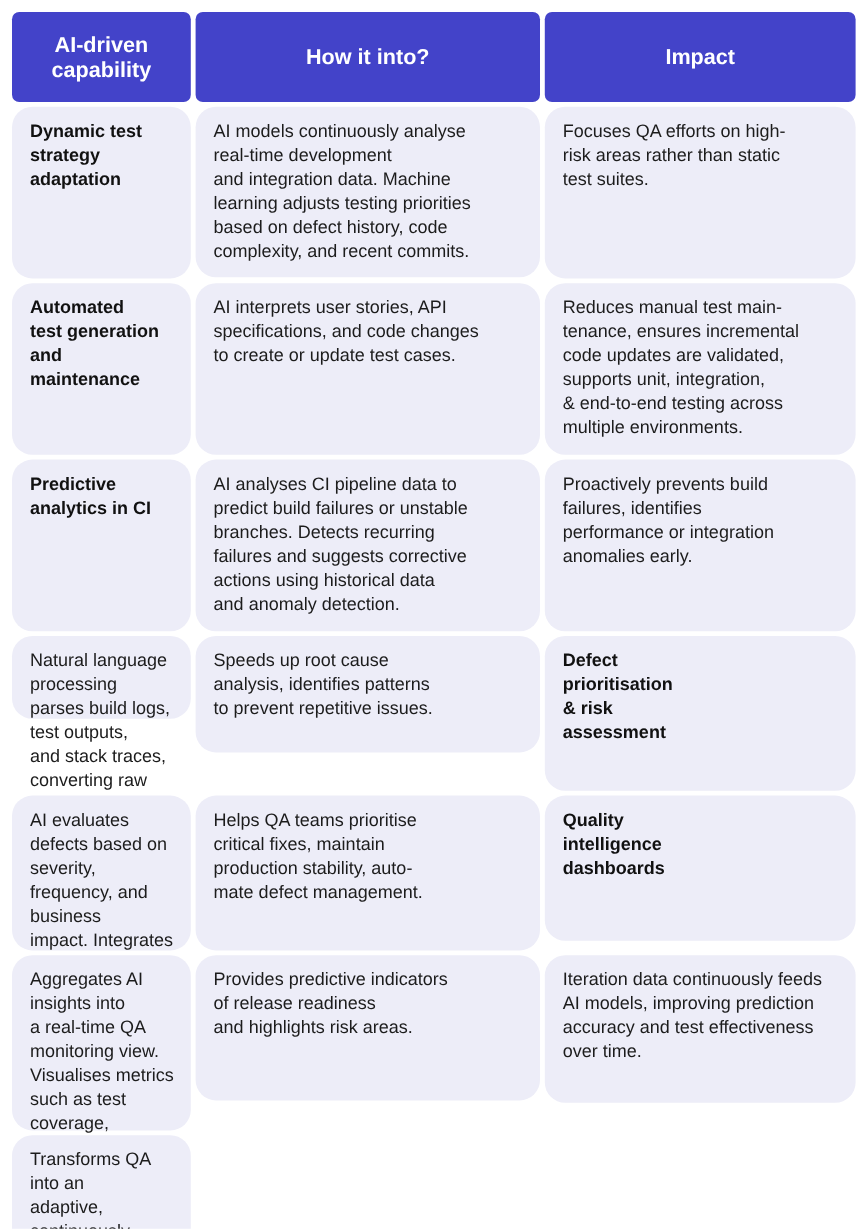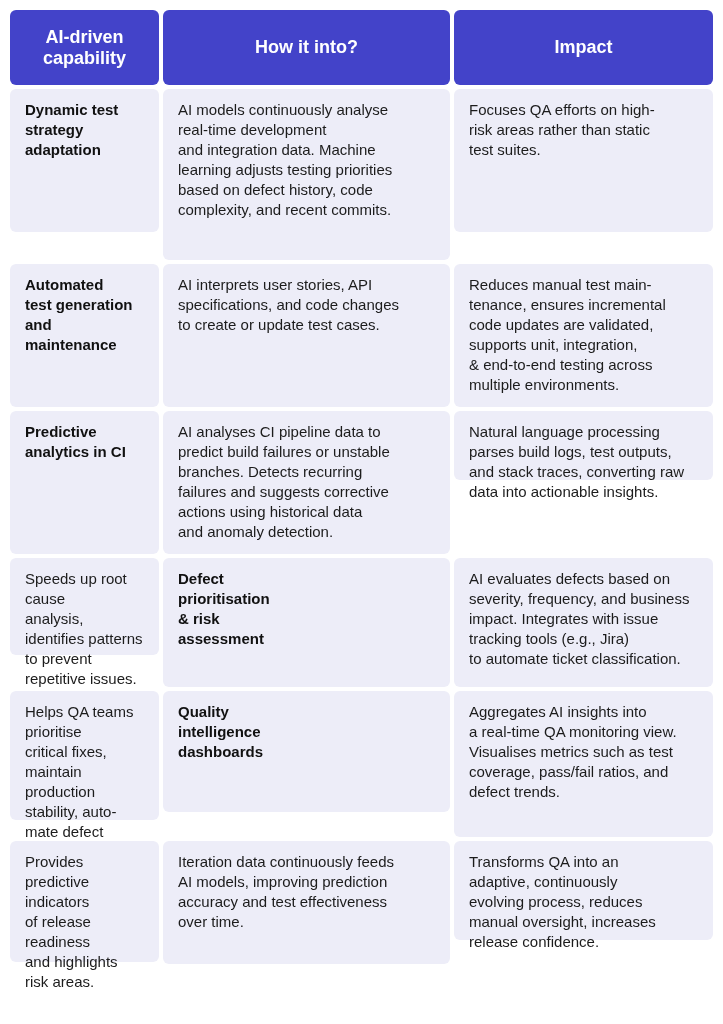--- a/index.html
+++ b/index.html
@@ -1,19 +1,19 @@
 <!DOCTYPE html>
 <html><head>
 <meta charset="utf-8">
 <style>
   html,body{margin:0;padding:0;background:#ffffff;}
   body{width:723px;height:1024px;position:relative;overflow:hidden;font-family:"Liberation Sans","DejaVu Sans",sans-serif;}
   .grid{position:absolute;left:10px;top:10px;width:703px;display:grid;grid-template-columns:149px 287px 259px;column-gap:4px;row-gap:4px;}
   .hcell{background:#4343c9;color:#fff;border-radius:6px;height:75px;display:flex;align-items:center;justify-content:center;text-align:center;font-weight:700;font-size:18px;line-height:21px;}
-  .cell{background:#ededf8;border-radius:6px;padding:11px 14px 10px 15px;box-sizing:border-box;font-size:15px;line-height:20px;color:#1c1c1c;}
+  .cell{background:#ededf8;border-radius:17px;padding:11px 14px 10px 15px;box-sizing:border-box;font-size:15px;line-height:20px;color:#1c1c1c;}
   .cell.cap{font-weight:700;color:#111;padding-left:15px;}
   .txt{white-space:pre-line;}
 </style>
 </head>
 <body>
 
 <div class="grid">
   <div class="hcell">
       <span class="txt">AI-driven
 capability</span>
@@ -23,21 +23,21 @@
     </div>
   <div class="hcell">
       <span class="txt">Impact</span>
     </div>
 
   <div class="cell cap" style="height:143px">
       <div class="txt">Dynamic test
 strategy
 adaptation</div>
     </div>
-  <div class="cell" style="height:171px">
+  <div class="cell" style="height:142px">
       <div class="txt">AI models continuously analyse
 real-time development
 and integration data. Machine
 learning adjusts testing priorities
 based on defect history, code
 complexity, and recent commits.</div>
     </div>
   <div class="cell" style="height:143px">
       <div class="txt">Focuses QA efforts on high-
 risk areas rather than static
@@ -68,20 +68,26 @@
       <div class="txt">Predictive
 analytics in CI</div>
     </div>
   <div class="cell" style="height:143px">
       <div class="txt">AI analyses CI pipeline data to
 predict build failures or unstable
 branches. Detects recurring
 failures and suggests corrective
 actions using historical data
 and anomaly detection.</div>
+    </div>
+  <div class="cell" style="height:143px">
+      <div class="txt">Proactively prevents build
+failures, identifies
+performance or integration
+anomalies early.</div>
     </div>
 
   <div class="cell" style="height:69px">
       <div class="txt">Natural language processing
 parses build logs, test outputs,
 and stack traces, converting raw
 data into actionable insights.</div>
     </div>
   <div class="cell" style="height:97px">
       <div class="txt">Speeds up root cause

